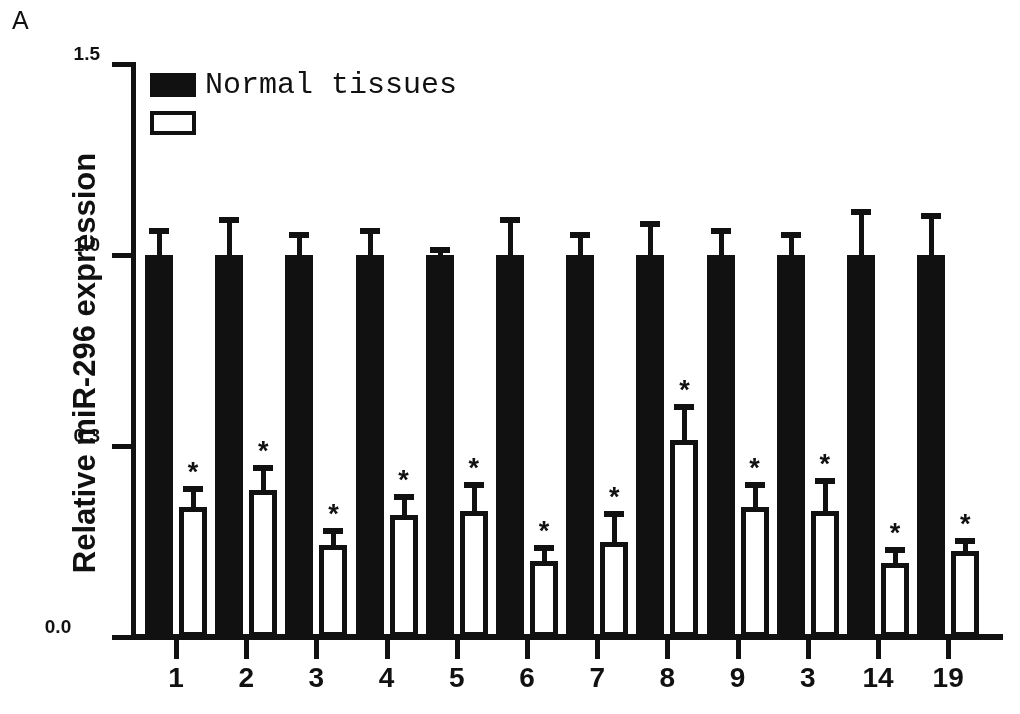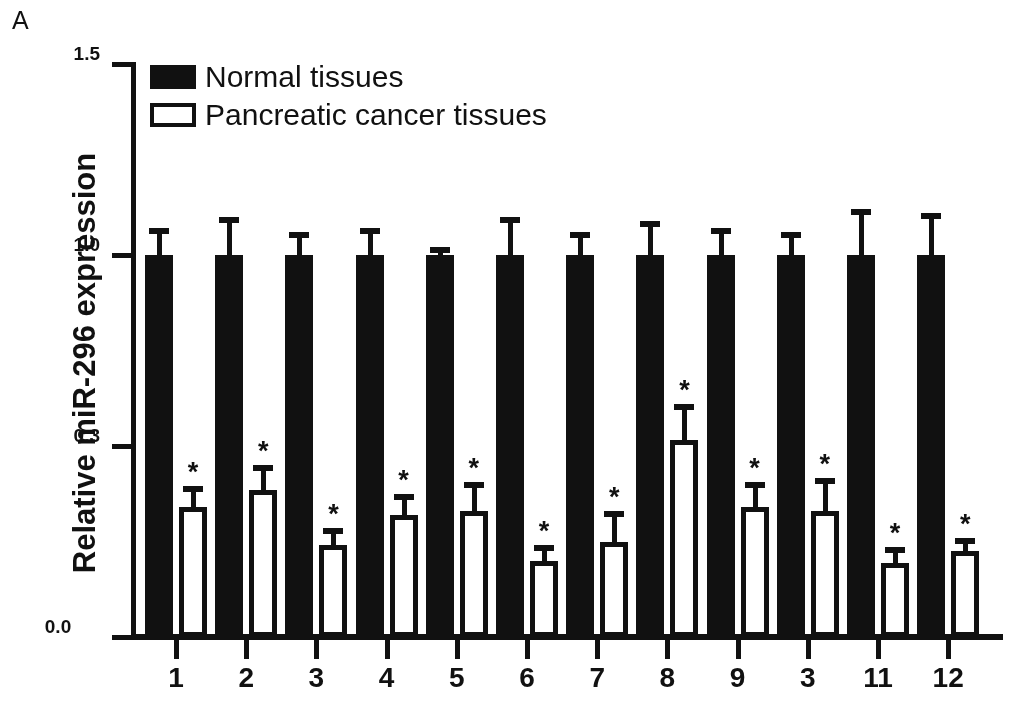--- a/index.html
+++ b/index.html
@@ -19,21 +19,21 @@
   .axis-v{position:absolute;left:131px;top:62px;width:5px;height:578px;background:#111;}
   .axis-h{position:absolute;left:131px;top:634px;width:872px;height:6px;background:#111;}
 
   .ytick{position:absolute;width:20px;height:5px;background:#111;left:112px;}
   .ytick-label{position:absolute;right:0;width:84px;text-align:right;font-size:19px;font-weight:700;color:#111;}
 
   .xtick{position:absolute;width:5px;height:19px;background:#111;top:640px;}
   .xtick-label{position:absolute;top:662px;width:60px;text-align:center;font-size:28px;font-weight:700;color:#111;}
 
   
-  .legend{position:absolute;left:150px;top:58px;}
+  .legend{position:absolute;left:150px;top:66px;font-family:Liberation Mono, monospace;}
   .legend-row{display:flex;align-items:center;height:38px;}
   .legend-swatch{width:46px;height:24px;border:4px solid #111;box-sizing:border-box;margin-right:9px;}
   .legend-swatch.filled{background:#111;}
   .legend-swatch.open{background:#fff;}
   .legend-text{font-size:30px;color:#111;white-space:nowrap;line-height:1;}
 
   
   .bar{position:absolute;box-sizing:border-box;}
   .bar.filled{background:#111;border:0;}
   .bar.open{background:#fff;border:5px solid #111;}
@@ -79,33 +79,32 @@
       <div class="xtick-label" style="left: 497px;">6</div>
       <div class="xtick" style="left: 595.2px;"></div>
       <div class="xtick-label" style="left: 567.2px;">7</div>
       <div class="xtick" style="left: 665.4px;"></div>
       <div class="xtick-label" style="left: 637.4px;">8</div>
       <div class="xtick" style="left: 735.6px;"></div>
       <div class="xtick-label" style="left: 707.6px;">9</div>
       <div class="xtick" style="left: 805.8px;"></div>
       <div class="xtick-label" style="left: 777.8px;">3</div>
       <div class="xtick" style="left: 876px;"></div>
-      <div class="xtick-label" style="left: 848px;">11</div>
+      <div class="xtick-label" style="left: 848px;">14</div>
       <div class="xtick" style="left: 946.2px;"></div>
-      <div class="xtick-label" style="left: 918.2px;">12</div>
+      <div class="xtick-label" style="left: 918.2px;">19</div>
     </div>
 
   <div class="legend">
     <div class="legend-row">
       <span class="legend-swatch filled"></span>
       <span class="legend-text">Normal tissues</span>
     </div>
     <div class="legend-row">
       <span class="legend-swatch open"></span>
-      <span class="legend-text">Pancreatic cancer tissues</span>
     </div>
   </div>
 
   <div id="bars">
       <div class="bar filled" style="left: 145px; top: 255px; width: 28px; height: 382px;"></div>
       <div class="errline" style="left: 157px; top: 228.26px; height: 30.74px;"></div>
       <div class="errcap" style="width: 20px; left: 149px; top: 228.26px;"></div>
       <div class="bar open" style="left: 179px; top: 507.12px; width: 28px; height: 129.88px;"></div>
       <div class="errline" style="left: 191px; top: 486.11px; height: 25.01px;"></div>
       <div class="errcap" style="width: 20px; left: 183px; top: 486.11px;"></div>

